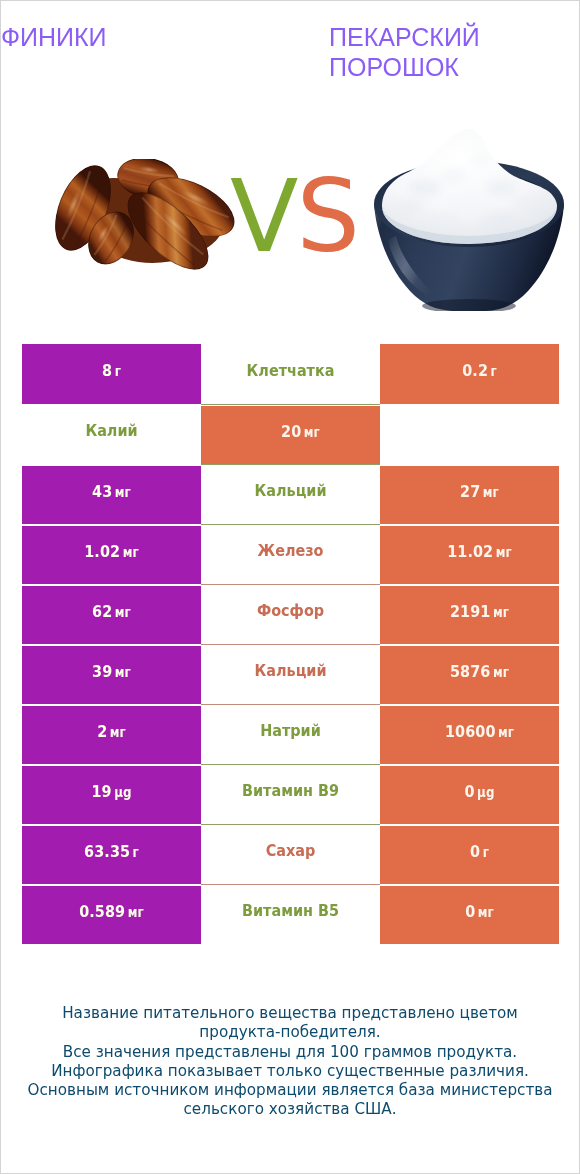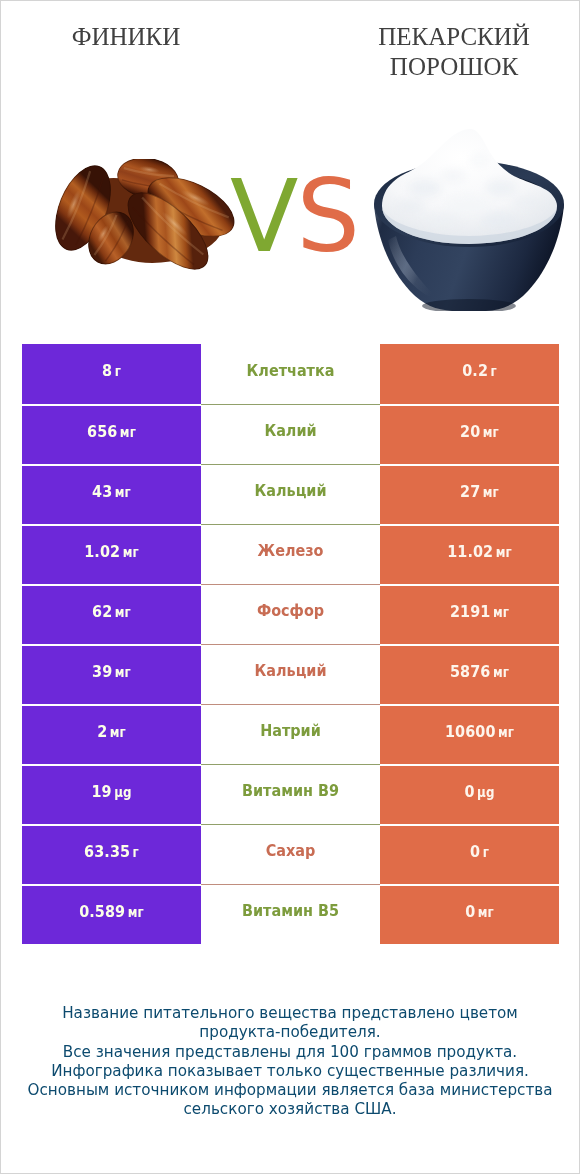--- a/index.html
+++ b/index.html
@@ -15,26 +15,26 @@
     border:1px solid #d4d4d4;
     background:#fff;
     overflow:hidden;
   }
 
   
   .title {
     position:absolute;
     top:20.5px;
     width:250px;
-    text-align:center;
-    font-family:Liberation Serif, serif;
+    text-align:left;
+    font-family:Liberation Sans, sans-serif;
     font-size:25px;
     line-height:30px;
     font-weight:400;
-    color:#404040;
+    color:#8b5cf6;
     word-spacing:-3px;
   }
   .title.left  { left:0px; }
   .title.right { left:328px; }
 
   
   .hero { position:absolute; top:0; left:4px; width:534px; height:330px; }
   .dates-img { position:absolute; left:50px; top:158px; }
   .bowl-img  { position:absolute; left:362px; top:125px; }
   .vs {
@@ -48,21 +48,21 @@
 
   
   .tbl { position:absolute; left:21px; top:343px; width:537px; }
   .row { position:relative; height:60px; display:flex; }
   .cell {
     width:179px; height:60px;
     display:flex; align-items:center; justify-content:center;
     box-sizing:border-box;
     font-family:"DejaVu Sans", sans-serif;
   }
-  .cell.l { background:#6d28d9; color:#fcffe8; }
+  .cell.l { background:#a21caf; color:#fcffe8; }
   .cell.r { background:#e06c48; color:#fdf5ec;padding-left:20px; }
   .cell.m { background:#ffffff; }
   .row.gap .cell.l, .row.gap .cell.r { height:58px; margin-top:2px; }
   .row:first-child .cell.l, .row:first-child .cell.r { height:60px; margin-top:0; }
 
   .val { font-size:16px; font-weight:700; letter-spacing:0.1px; white-space:nowrap;
          position:relative; top:-4px;
          font-family:"DejaVu Sans Condensed","DejaVu Sans", sans-serif; }
   .val .u { font-size:13.2px; }
   .lbl { font-size:16px; font-weight:700; white-space:nowrap;
@@ -289,23 +289,20 @@
           <span class="val">8<span class="u"> г</span></span>
         </div>
         <div class="cell m">
           <span class="lbl g">Клетчатка</span>
         </div>
         <div class="cell r">
           <span class="val">0.2<span class="u"> г</span></span>
         </div>
       </div>
       <div class="row gap">
-        <div class="cell l">
-          <span class="val">656<span class="u"> мг</span></span>
-        </div>
         <div class="cell m">
           <span class="lbl g">Калий</span>
         </div>
         <div class="cell r">
           <span class="val">20<span class="u"> мг</span></span>
         </div>
         <div class="mdiv g"></div>
       </div>
       <div class="row gap">
         <div class="cell l">

